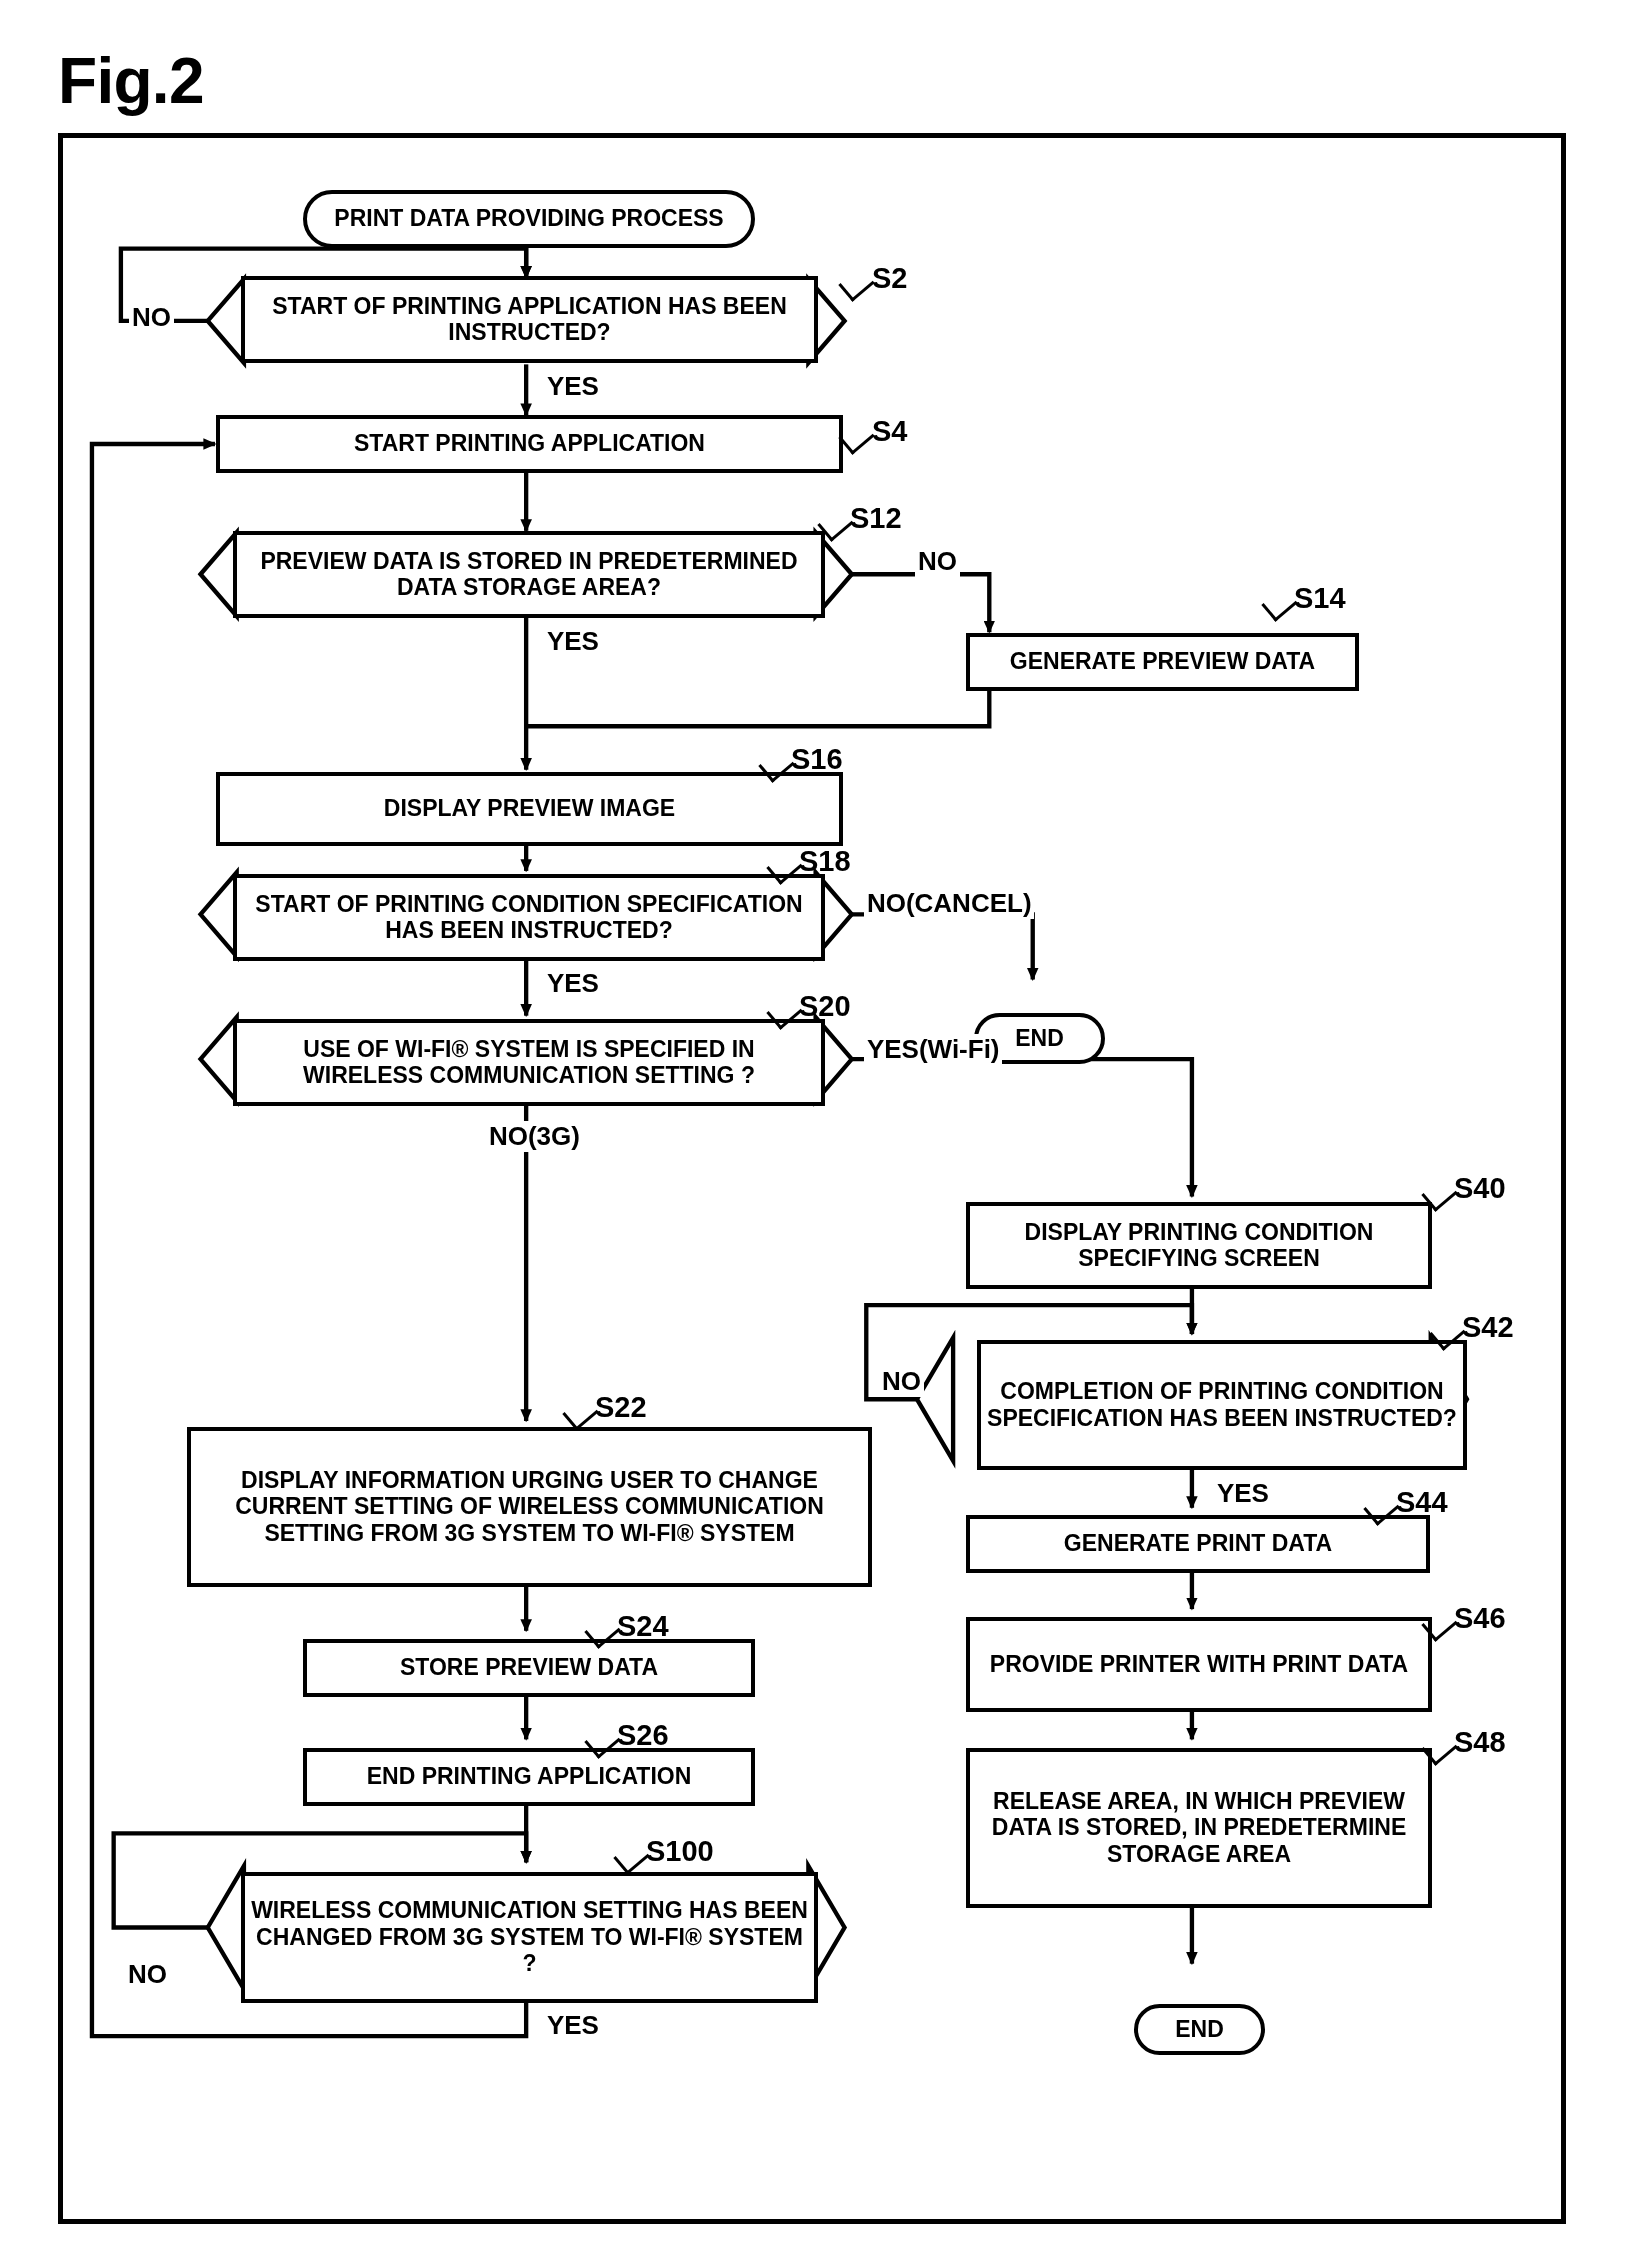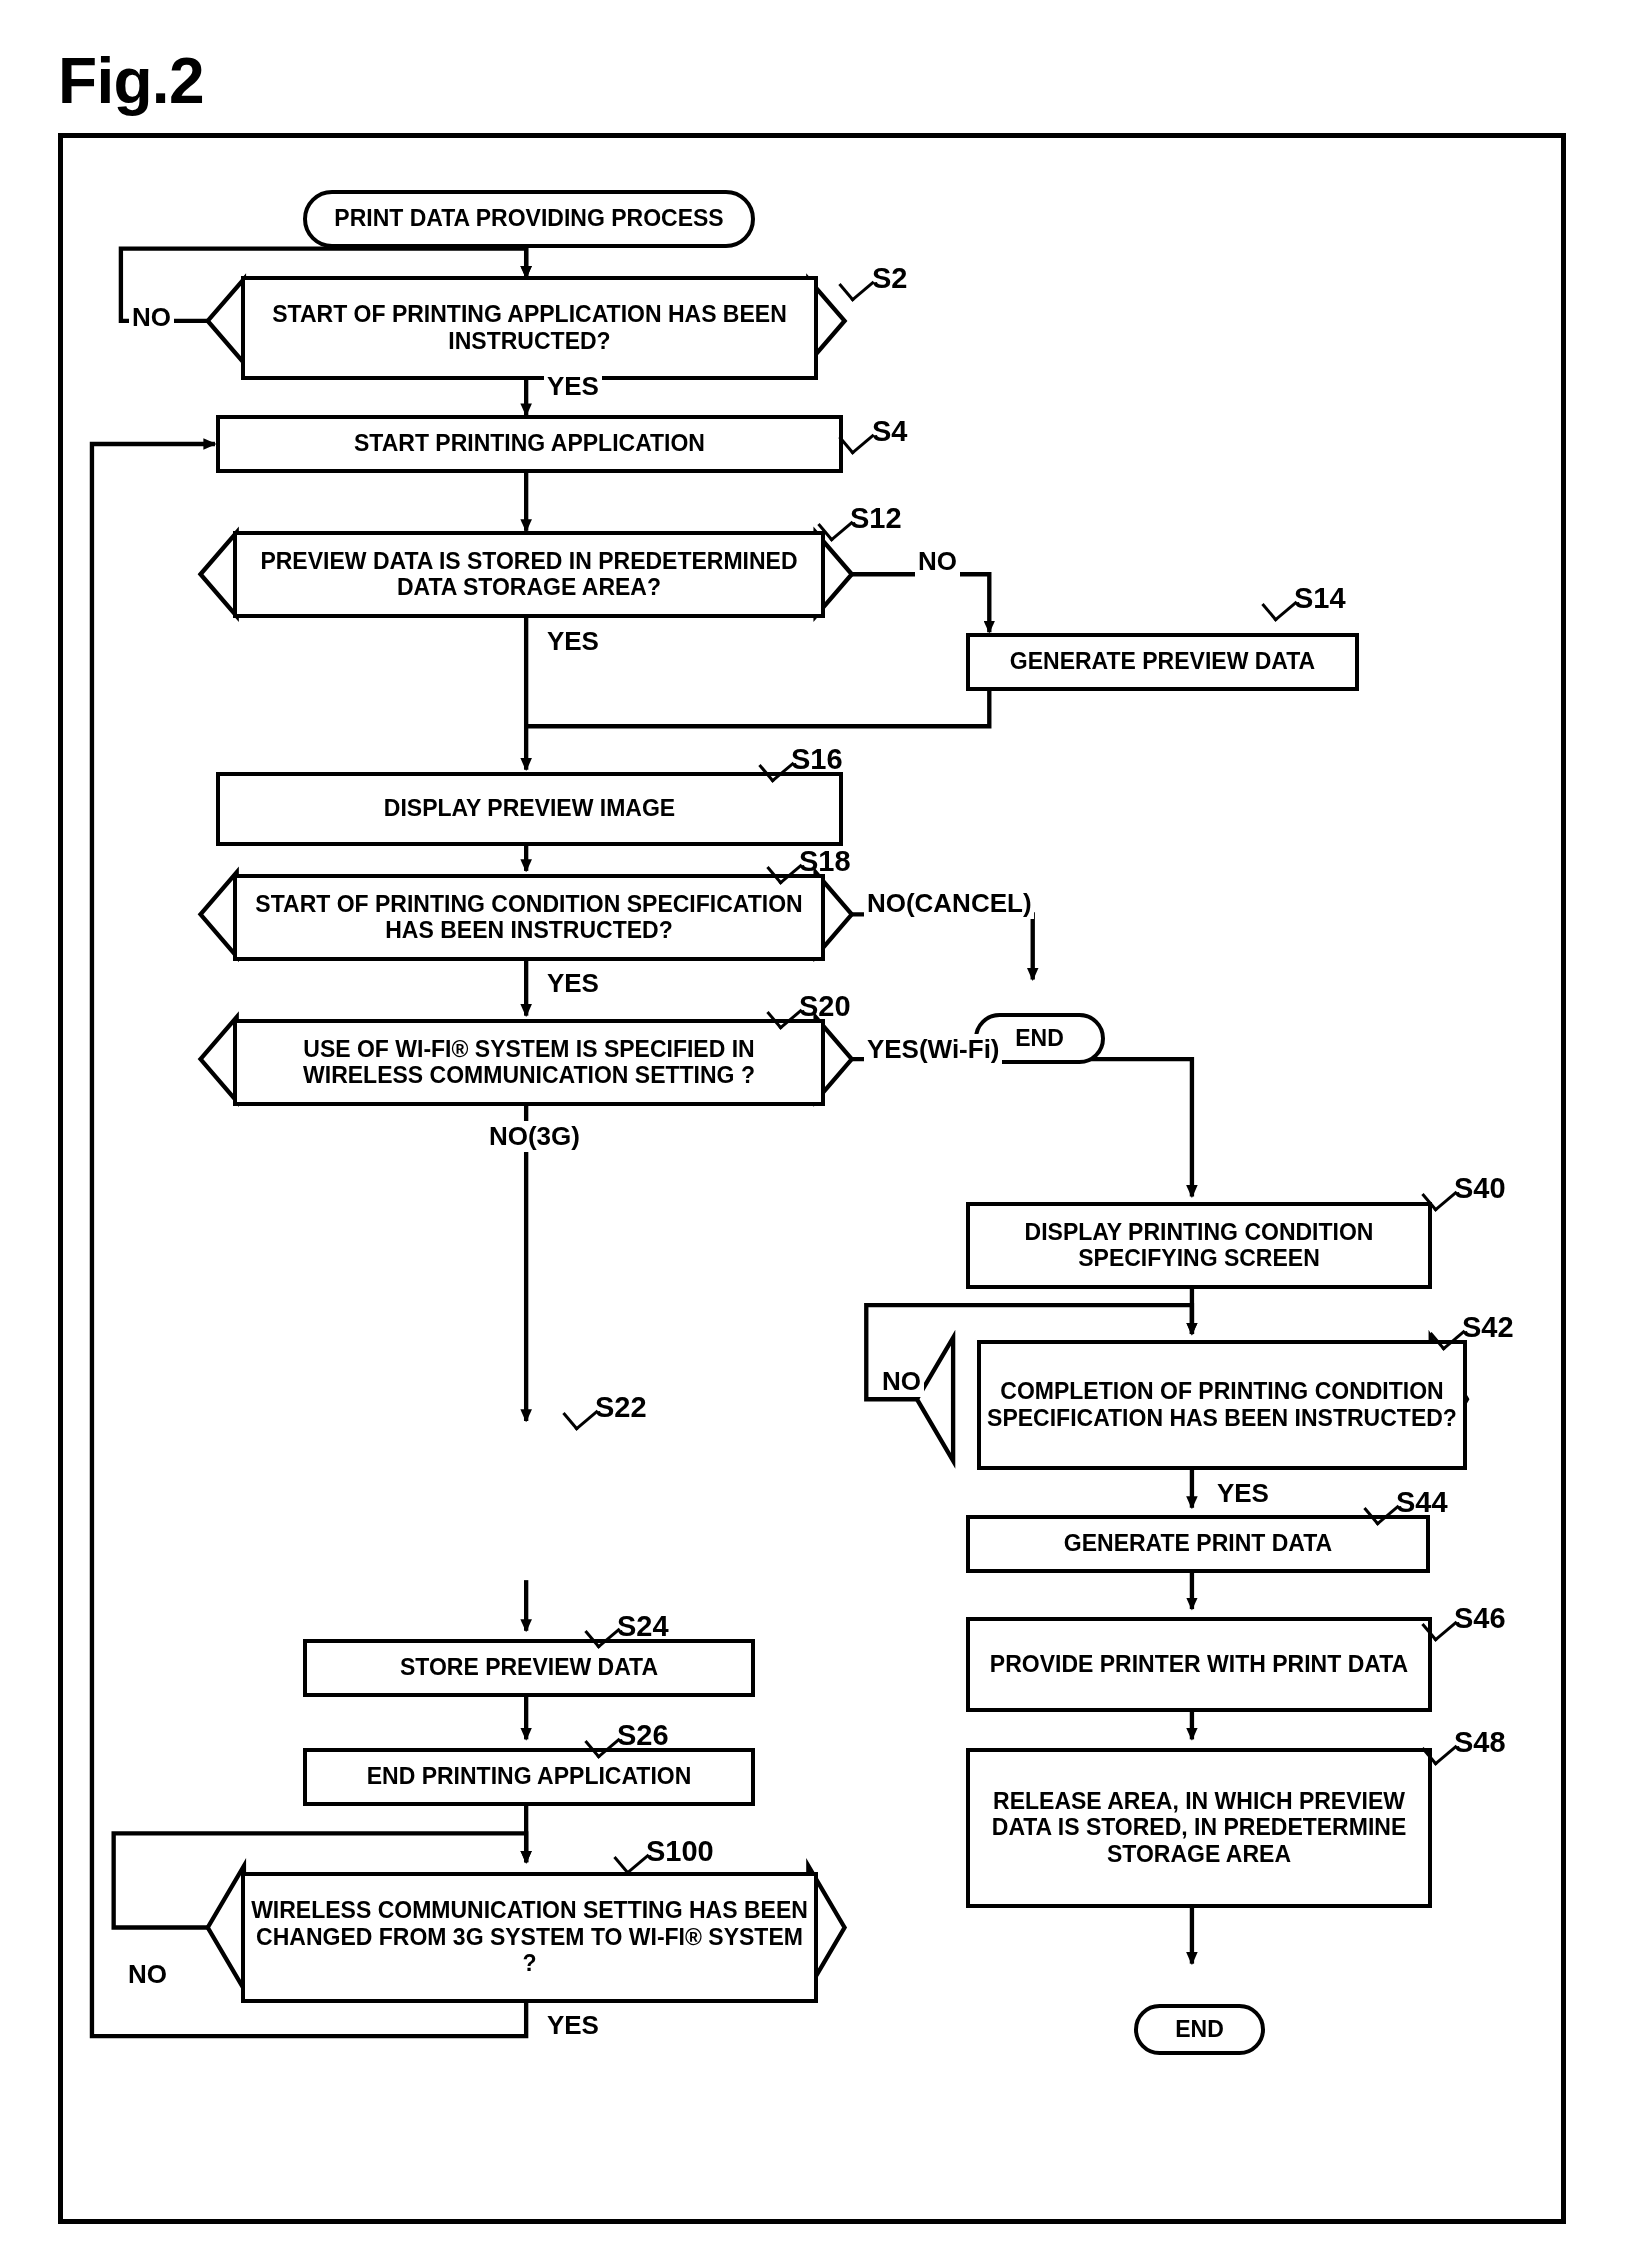--- a/index.html
+++ b/index.html
@@ -150,21 +150,21 @@
       <path d="M 200 2470 L 250 2385 L 250 2555 Z"></path>
       <path d="M 1080 2470 L 1030 2385 L 1030 2555 Z"></path>
 
       <path d="M 1180 1740 L 1230 1655 L 1230 1825 Z"></path>
       <path d="M 1940 1740 L 1890 1655 L 1890 1825 Z"></path>
     </g>
   </svg>
 
   <div class="shape terminator" style="left:240px; top:22px; width:452px; height:58px">PRINT DATA PROVIDING PROCESS</div>
 
-  <div class="shape process" style="left:178px; top:138px; width:577px; height:104px; border:4.4px solid #000">START OF PRINTING APPLICATION HAS BEEN INSTRUCTED?</div>
+  <div class="shape process" style="left:178px; top:138px; width:577px; height:87px; border:4.4px solid #000">START OF PRINTING APPLICATION HAS BEEN INSTRUCTED?</div>
   <div class="step-label" style="left:809px; top:124px">S2</div>
   <div class="tick" style="left:779px; top:135px"></div>
 
   <div class="shape process" style="left:153px; top:277px; width:627px; height:58px">START PRINTING APPLICATION</div>
   <div class="step-label" style="left:809px; top:277px">S4</div>
   <div class="tick" style="left:779px; top:288px"></div>
 
   <div class="shape process" style="left:170px; top:393px; width:592px; height:87px">PREVIEW DATA IS STORED IN PREDETERMINED DATA STORAGE AREA?</div>
   <div class="step-label" style="left:787px; top:364px">S12</div>
   <div class="tick" style="left:758px; top:375px"></div>
@@ -180,20 +180,21 @@
   <div class="shape process" style="left:170px; top:736px; width:592px; height:87px">START OF PRINTING CONDITION SPECIFICATION HAS BEEN INSTRUCTED?</div>
   <div class="step-label" style="left:736px; top:707px">S18</div>
   <div class="tick" style="left:707px; top:718px"></div>
 
   <div class="shape terminator" style="left:911px; top:845px; width:131px; height:51px">END</div>
 
   <div class="shape process" style="left:170px; top:881px; width:592px; height:87px">USE OF WI-FI® SYSTEM IS SPECIFIED IN WIRELESS COMMUNICATION SETTING ?</div>
   <div class="step-label" style="left:736px; top:852px">S20</div>
   <div class="tick" style="left:707px; top:863px"></div>
 
+  <div class="shape process" style="left:124px; top:1289px; width:685px; height:160px">DISPLAY INFORMATION URGING USER TO CHANGE CURRENT SETTING OF WIRELESS COMMUNICATION SETTING FROM 3G SYSTEM TO WI-FI® SYSTEM</div>
   <div class="step-label" style="left:532px; top:1253px">S22</div>
   <div class="tick" style="left:503px; top:1264px"></div>
 
   <div class="shape process" style="left:240px; top:1501px; width:452px; height:58px">STORE PREVIEW DATA</div>
   <div class="step-label" style="left:554px; top:1472px">S24</div>
   <div class="tick" style="left:525px; top:1482px"></div>
 
   <div class="shape process" style="left:240px; top:1610px; width:452px; height:58px">END PRINTING APPLICATION</div>
   <div class="step-label" style="left:554px; top:1581px">S26</div>
   <div class="tick" style="left:525px; top:1592px"></div>

